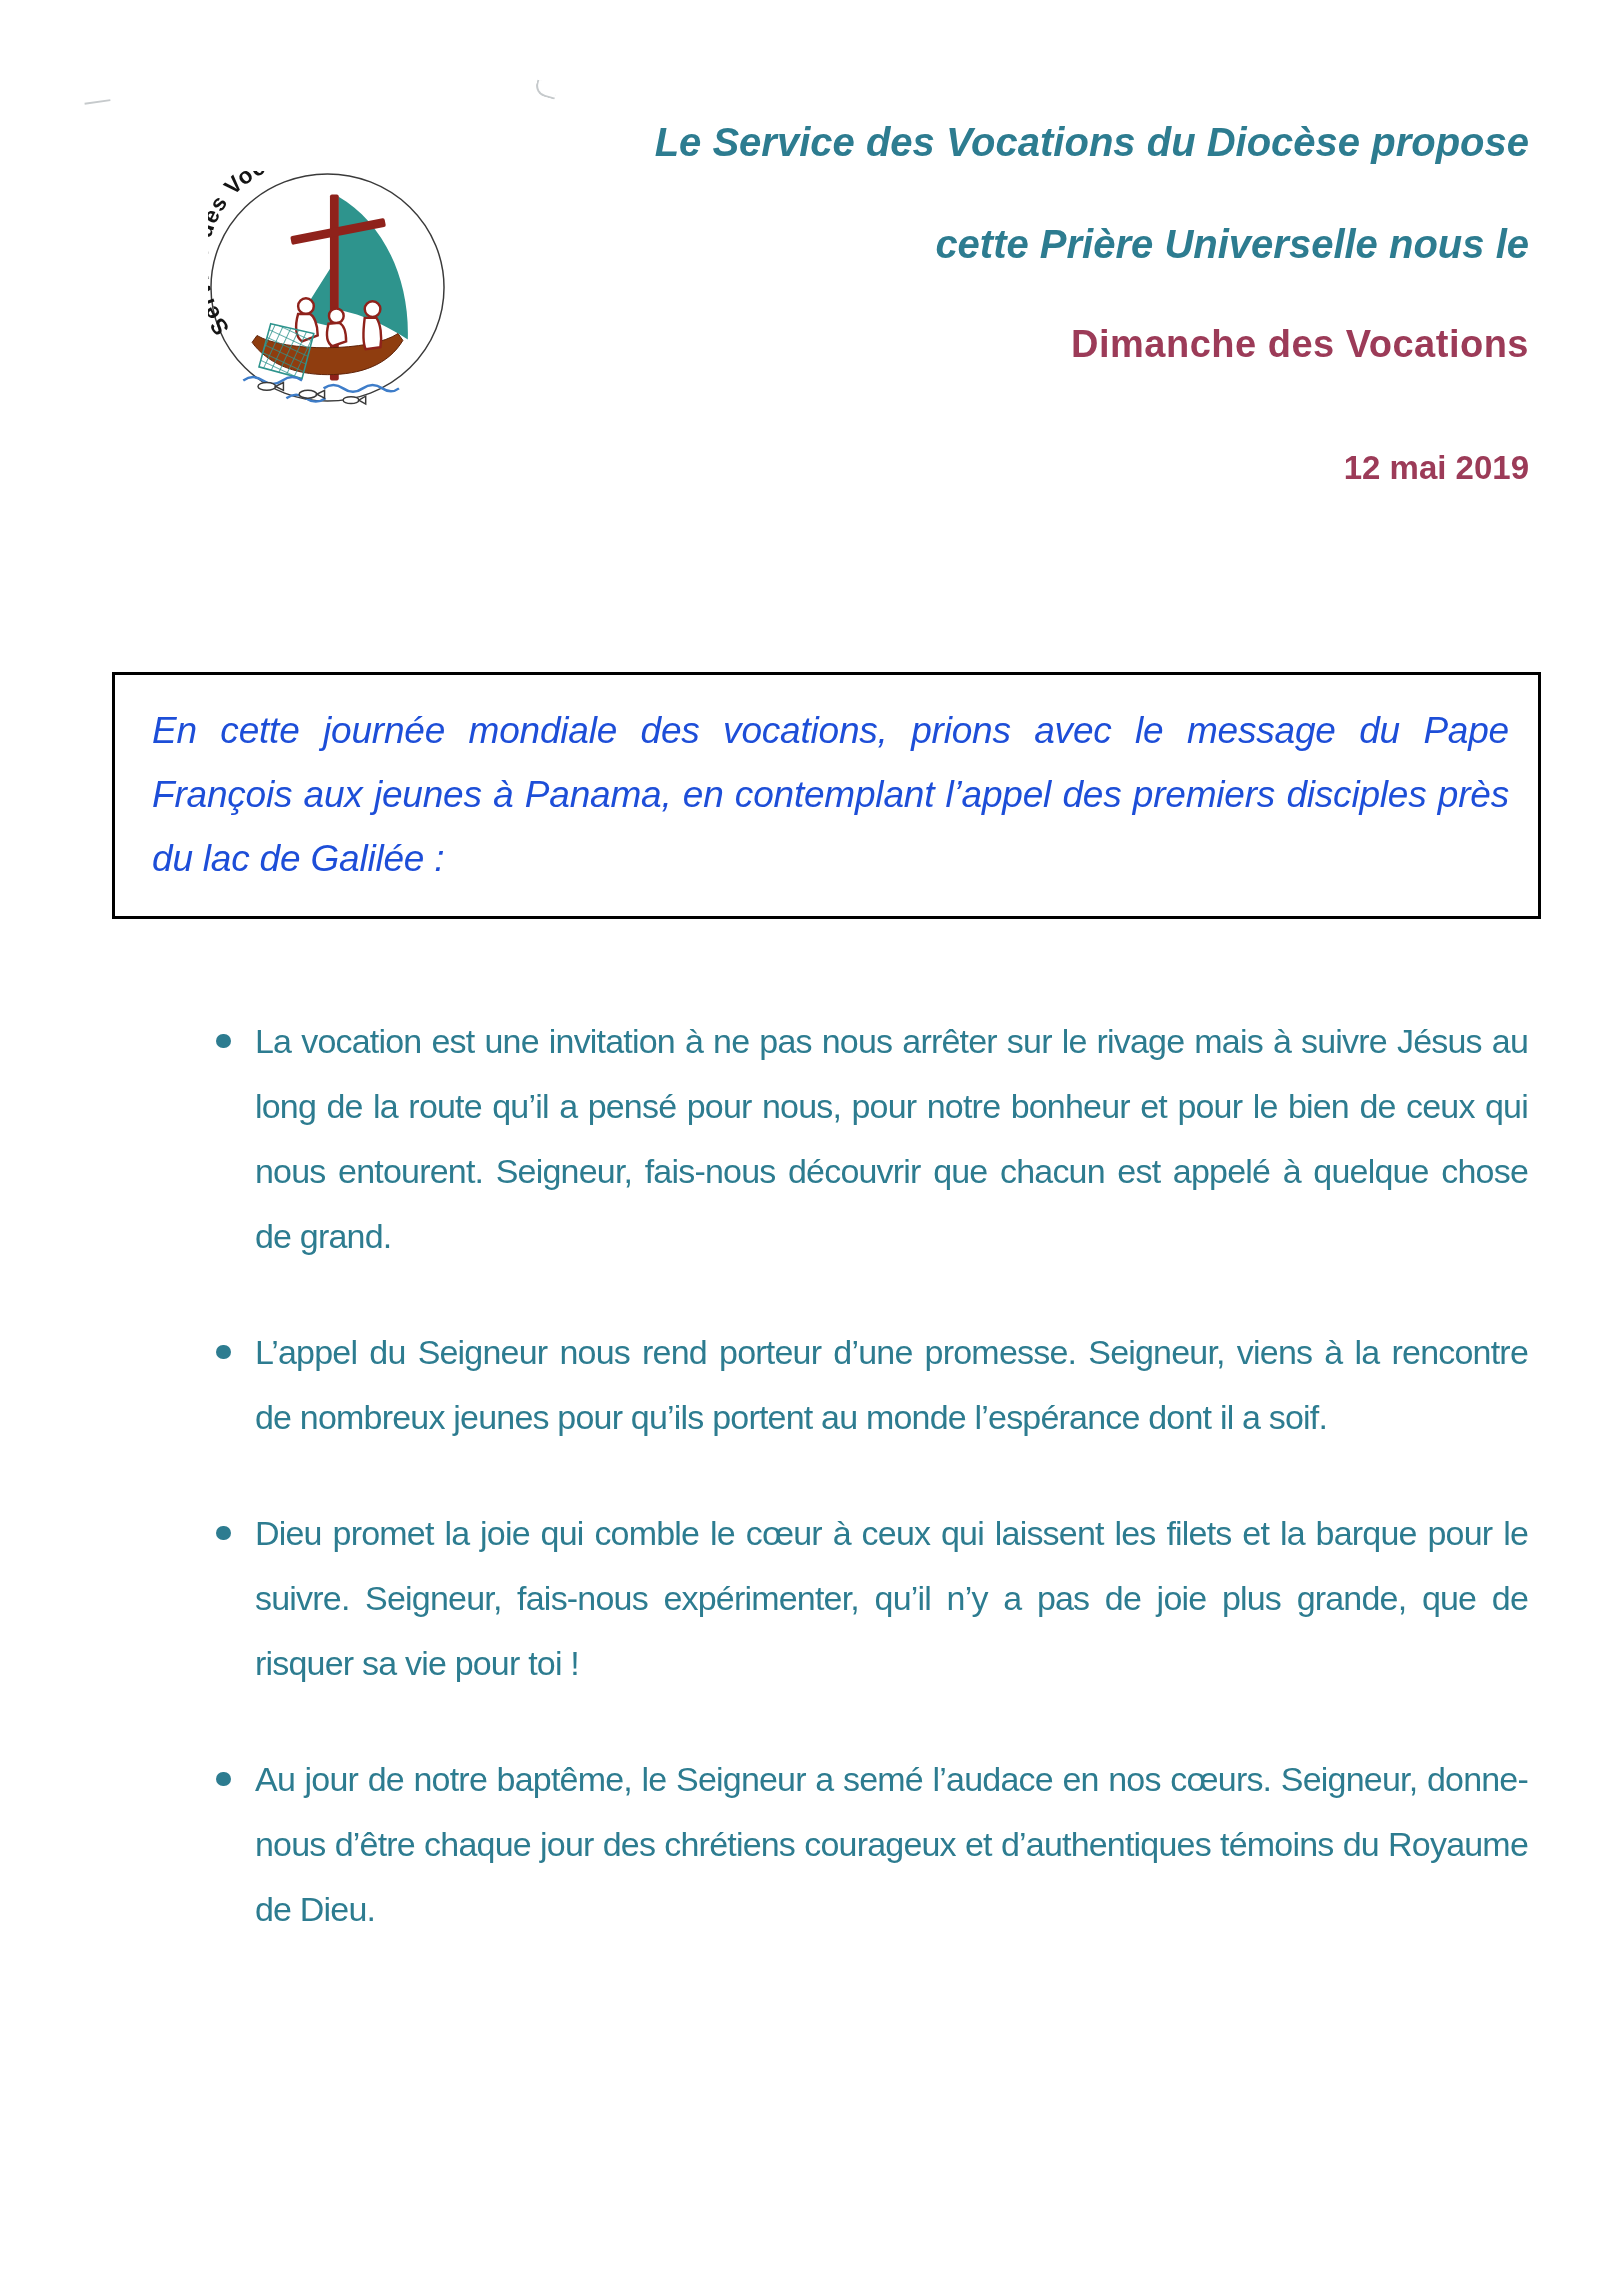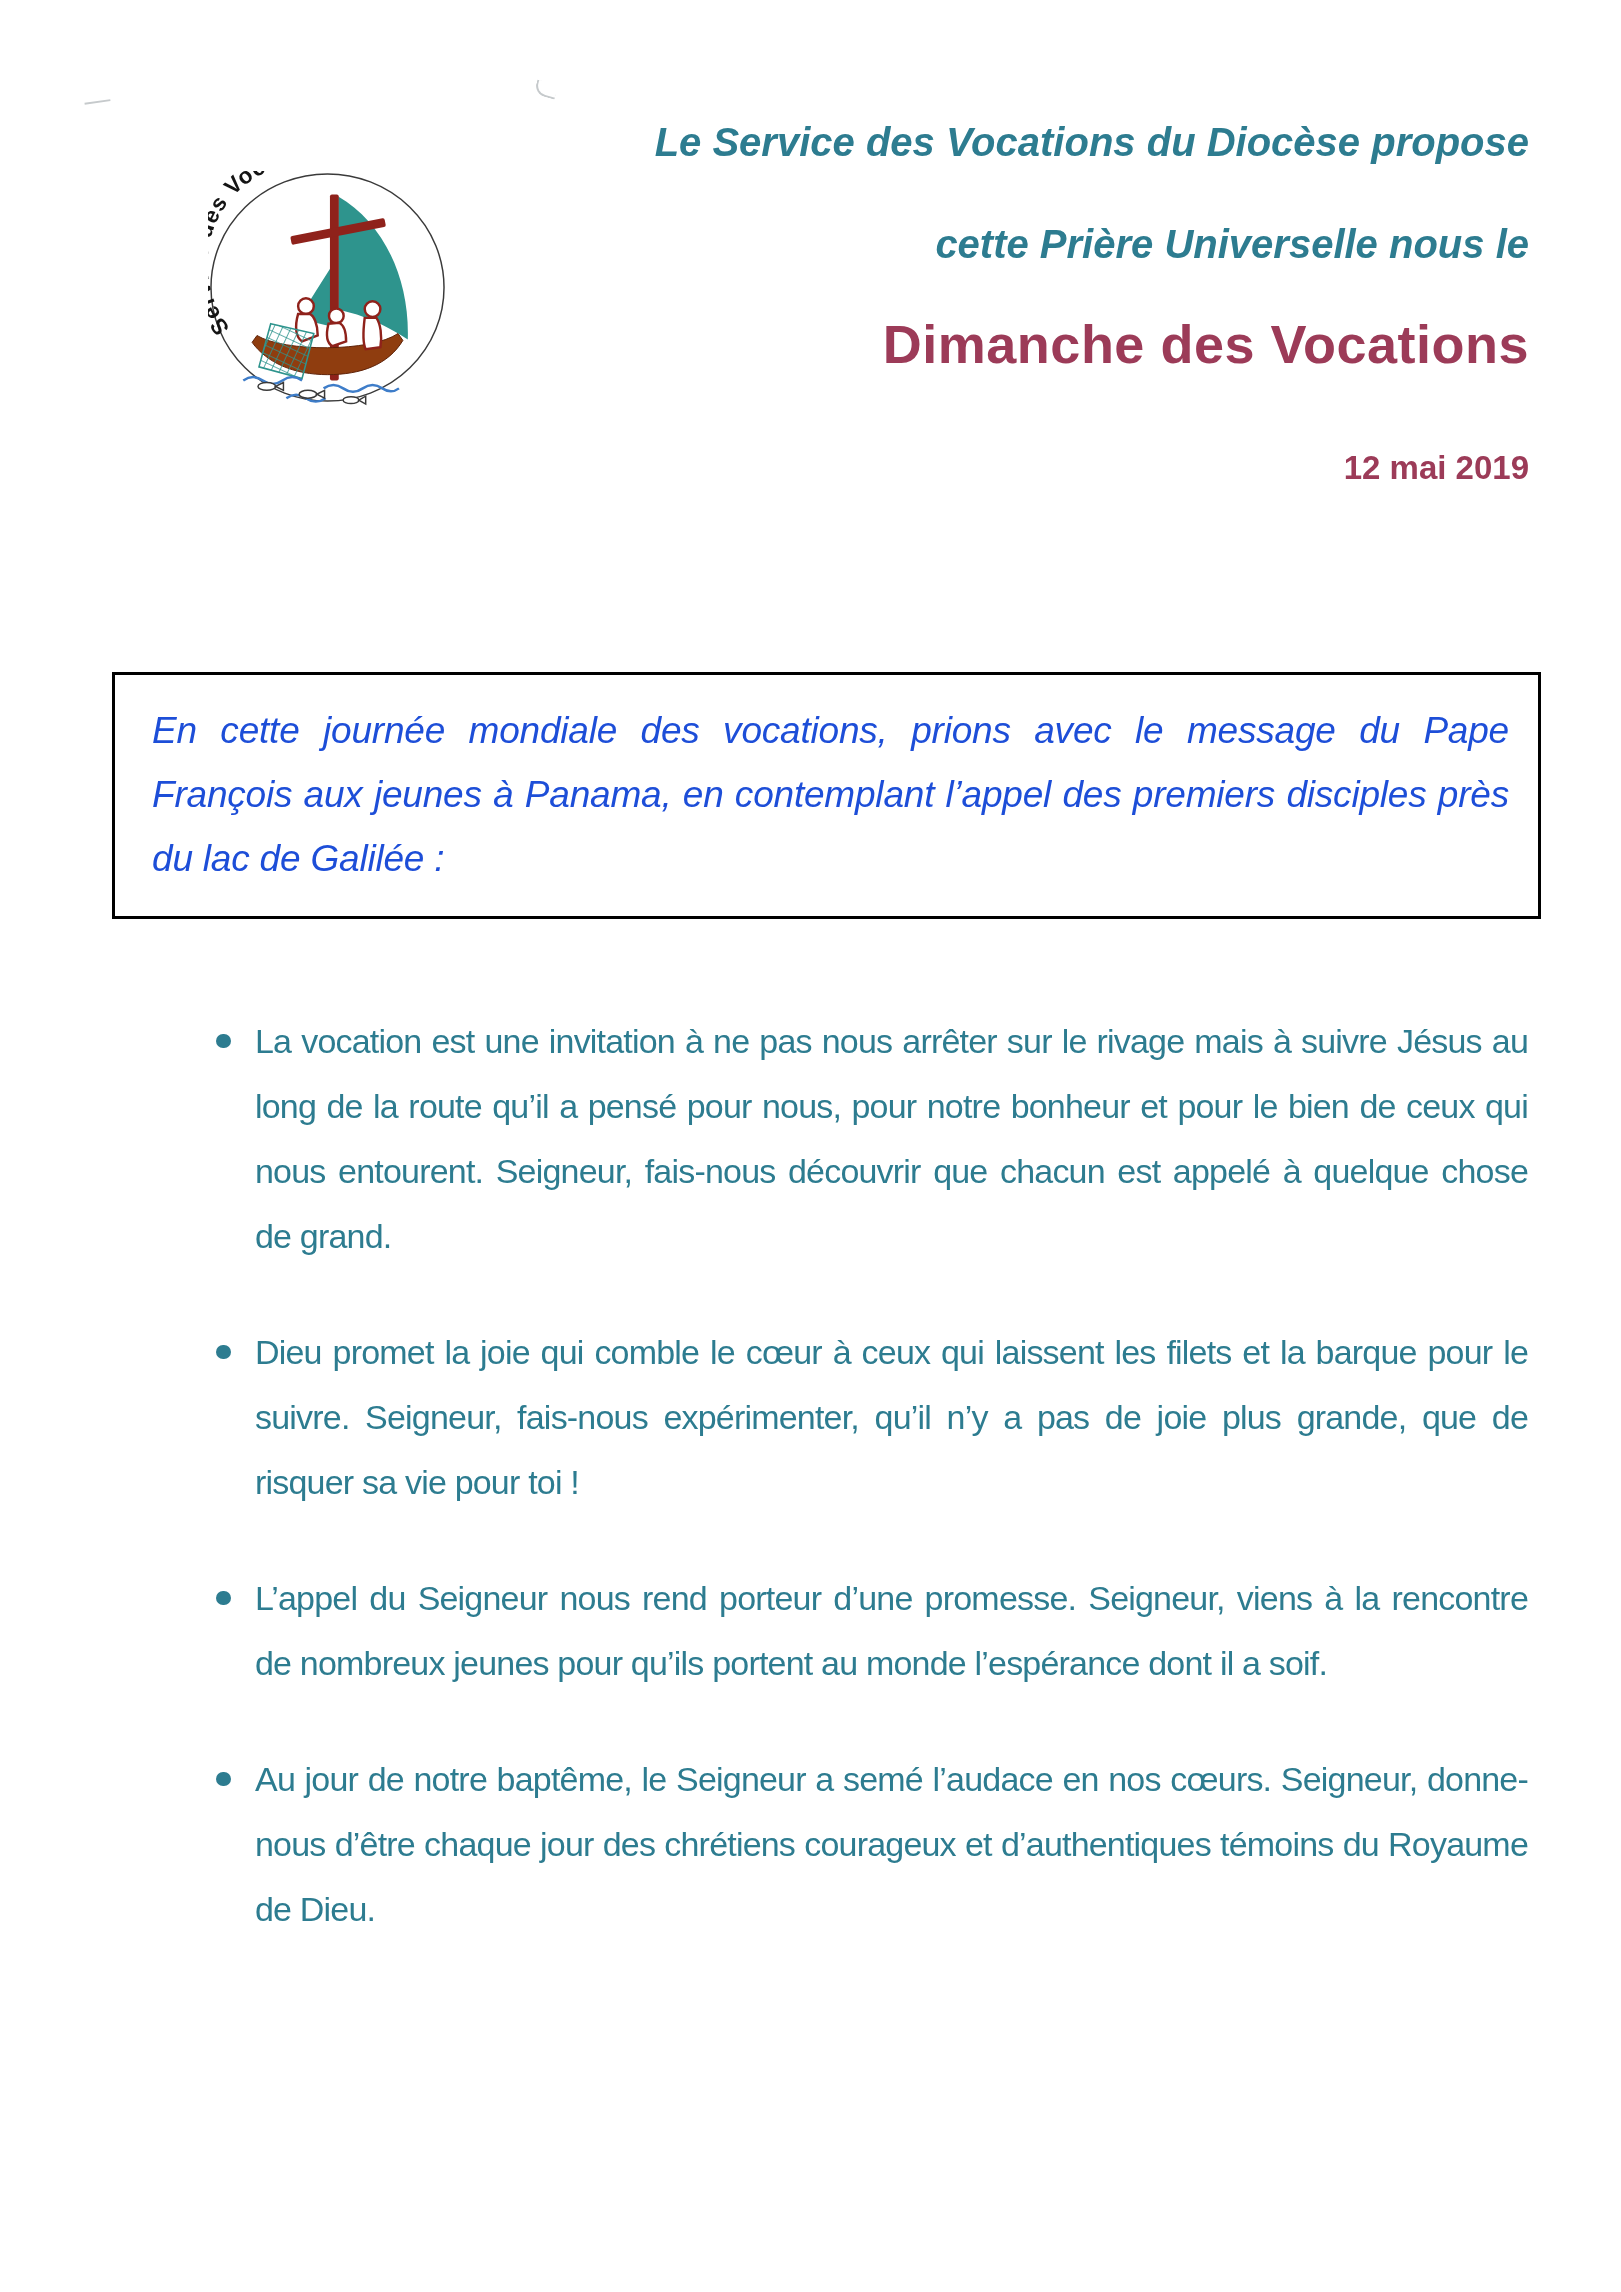--- a/index.html
+++ b/index.html
@@ -18,21 +18,21 @@
 
   .logo-wrap { position:absolute; left:208px; top:171px; width:239px; height:235px; }
 
   .header-text {
     position:absolute; left:510px; top:120px; width:1019px;
     text-align:right; color:#2d7c90;
   }
   .h-line { font-size:40px; line-height:45px; font-weight:bold; font-style:italic; }
   .h-line2 { margin-top:57px; }
   .h-title {
-    margin-top:43px; font-size:54px; line-height:69px; font-weight:bold;
+    margin-top:43px; font-size:38px; line-height:69px; font-weight:bold;
     color:#9c3b58; letter-spacing:0.5px;
   }
   .h-date { margin-top:69px; font-size:33px; line-height:39px; font-weight:bold; color:#9c3b58; }
 
   .intro-box {
     position:absolute; left:112px; top:672px; width:1429px; box-sizing:border-box;
     border:3.9px solid #000000; padding:23.5px 29px 25.5px 37px;
     color:#1d4ed8; font-size:37px; line-height:64px; font-style:italic;
     letter-spacing:-0.2px; text-align:justify;
   }
@@ -119,25 +119,25 @@
     <span>En cette journée mondiale des vocations, prions avec le message du Pape François aux jeunes à Panama, en contemplant l’appel des premiers disciples près du lac de Galilée :</span>
   </div>
 
   <ul class="bullet-list">
     <li>
       <span class="bullet-dot"></span>
       <span>La vocation est une invitation à ne pas nous arrêter sur le rivage mais à suivre Jésus au long de la route qu’il a pensé pour nous, pour notre bonheur et pour le bien de ceux qui nous entourent. Seigneur, fais-nous découvrir que chacun est appelé à quelque chose de grand.</span>
     </li>
     <li>
       <span class="bullet-dot"></span>
-      <span>Dieu promet la joie qui comble le cœur à ceux qui laissent les filets et la barque pour le suivre. Seigneur, fais-nous expérimenter, qu’il n’y a pas de joie plus grande, que de risquer sa vie pour toi !</span>
+      <span>L’appel du Seigneur nous rend porteur d’une promesse. Seigneur, viens à la rencontre de nombreux jeunes pour qu’ils portent au monde l’espérance dont il a soif.</span>
     </li>
     <li>
       <span class="bullet-dot"></span>
-      <span>L’appel du Seigneur nous rend porteur d’une promesse. Seigneur, viens à la rencontre de nombreux jeunes pour qu’ils portent au monde l’espérance dont il a soif.</span>
+      <span>Dieu promet la joie qui comble le cœur à ceux qui laissent les filets et la barque pour le suivre. Seigneur, fais-nous expérimenter, qu’il n’y a pas de joie plus grande, que de risquer sa vie pour toi !</span>
     </li>
     <li>
       <span class="bullet-dot"></span>
       <span>Au jour de notre baptême, le Seigneur a semé l’audace en nos cœurs. Seigneur, donne-nous d’être chaque jour des chrétiens courageux et d’authentiques témoins du Royaume de Dieu.</span>
     </li>
   </ul>
 
 </div>
 
 

